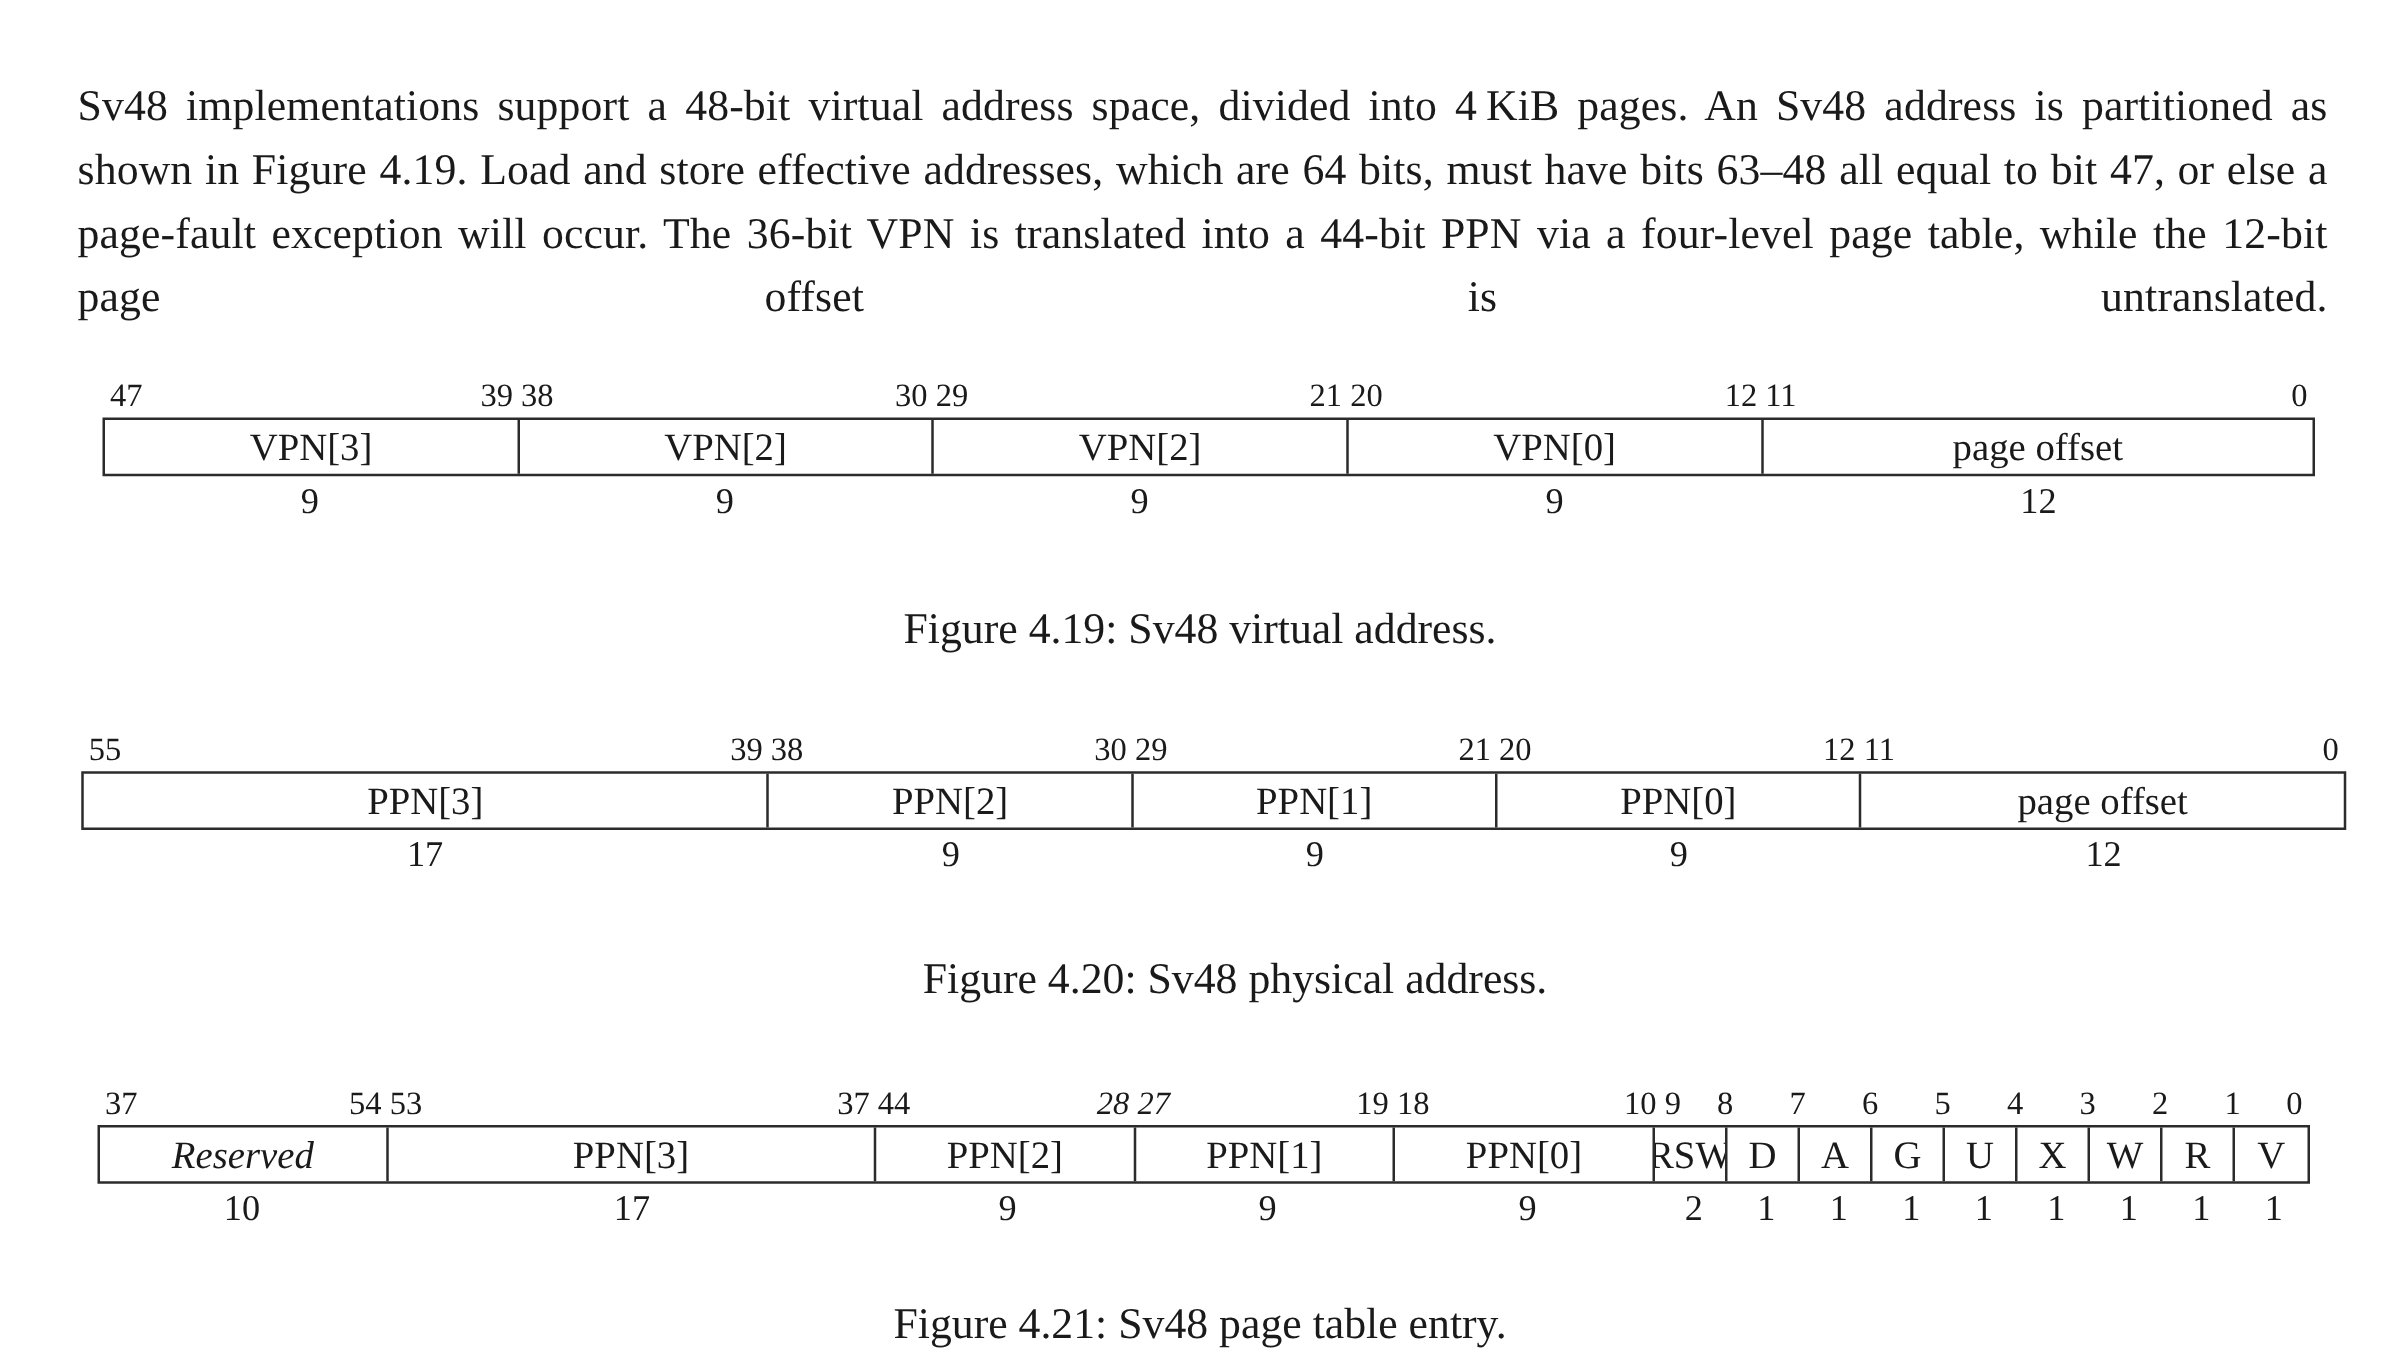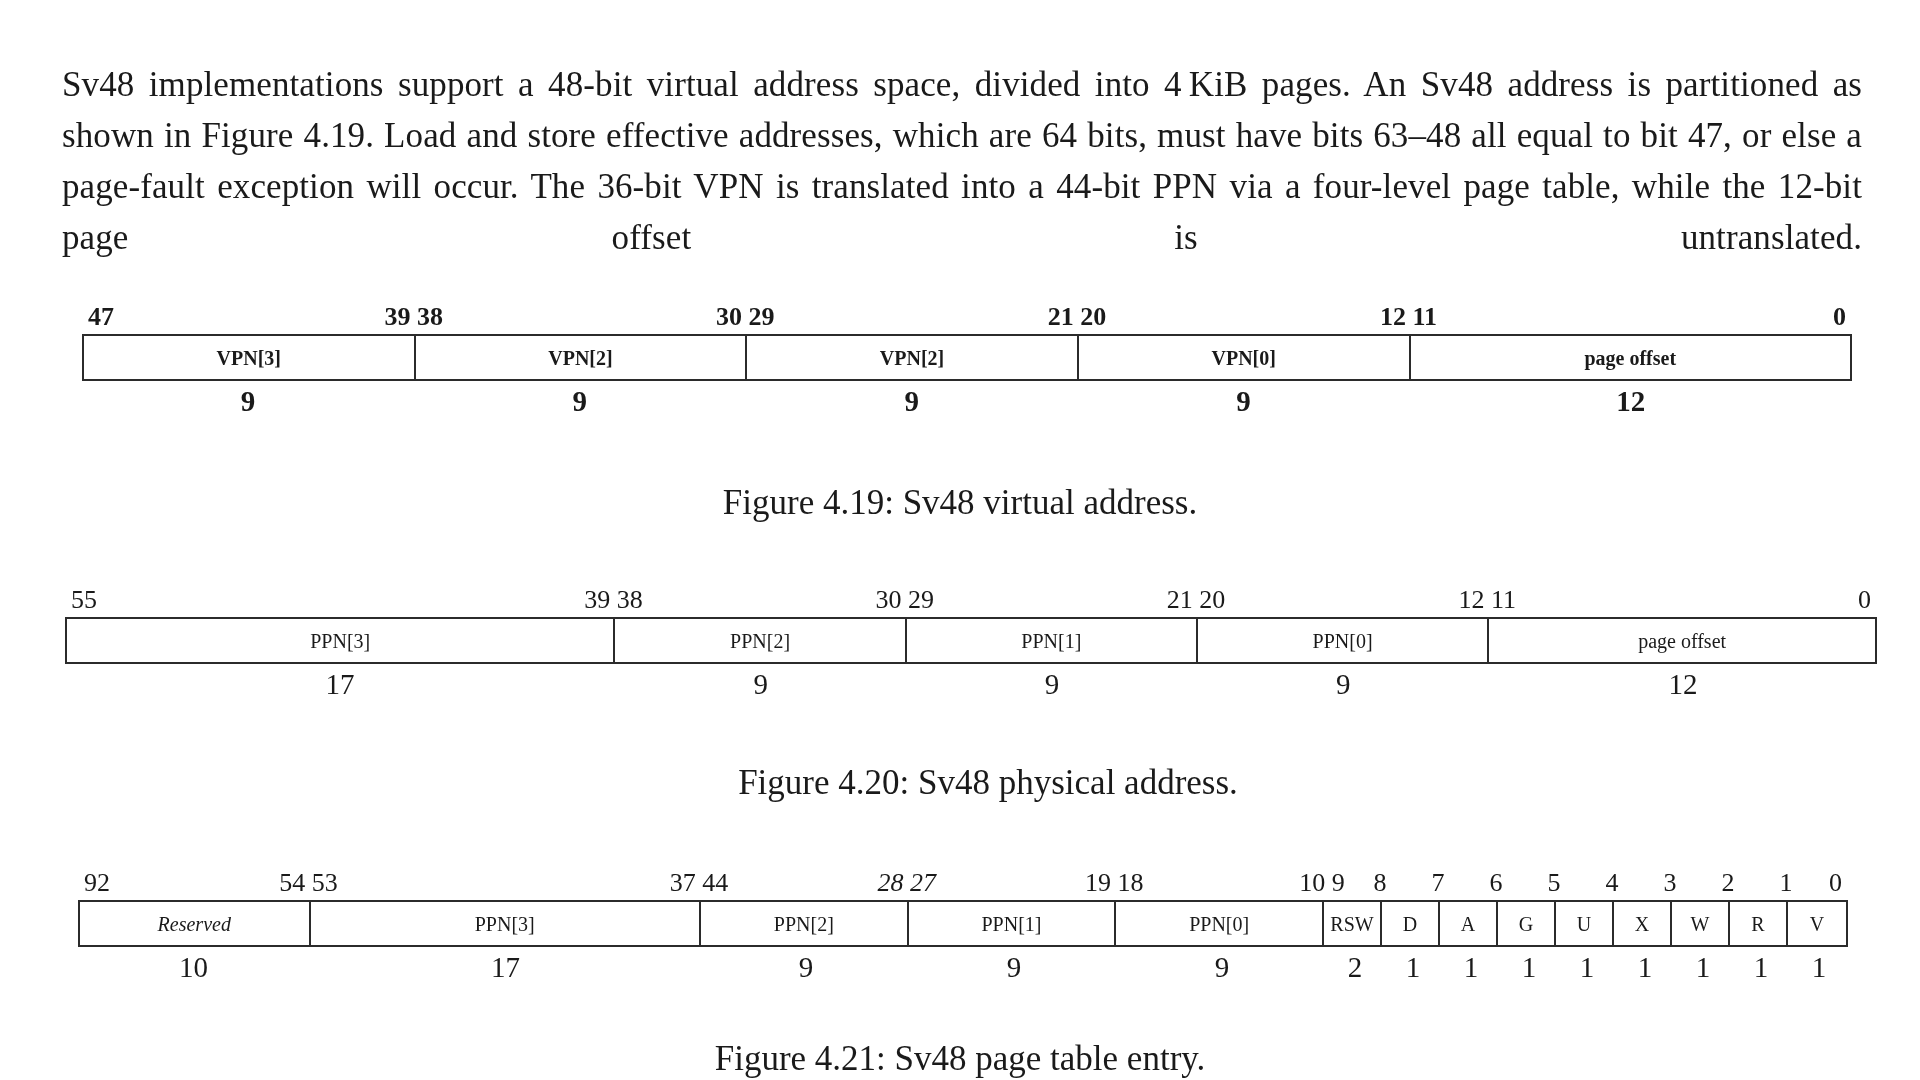--- a/index.html
+++ b/index.html
@@ -76,21 +76,21 @@
     border-right: 2px solid #2b2b2b;
     box-sizing: border-box;
     height: 47px;
   }
   .cell {
     border-right: 2px solid #2b2b2b;
     box-sizing: border-box;
     display: flex;
     align-items: center;
     justify-content: center;
-    font-size: 20px;
+    font-size: 31px;
     line-height: 1;
     height: 100%;
     overflow: hidden;
     white-space: nowrap;
   }
   .cell:last-child {
     border-right: none;
   }
   .cell.italic {
     font-style: italic;
@@ -114,21 +114,21 @@
     position: absolute;
     left: 0;
     width: 1920px;
     text-align: center;
     font-size: 35px;
     line-height: 42px;
   }
 
   
   #fig419 { top: 300px; }
-  #fig419 .bitfield { width: 1770px; margin-left: 82px; font-weight: bold; }
+  #fig419 .bitfield { width: 1770px; margin-left: 82px; }
   #fig419-caption { top: 482px; }
 
   #fig420 { top: 583px; }
   #fig420 .bitfield { width: 1812px; margin-left: 65px; }
   #fig420-caption { top: 762px; margin-left: 28px; }
 
   #fig421 { top: 866px; }
   #fig421 .bitfield { width: 1770px; margin-left: 78px; }
   #fig421-caption { top: 1038px; }
 </style>
@@ -191,21 +191,21 @@
           <div class="w" style="flex: 9 0 0px;">9</div>
           <div class="w" style="flex: 12 0 0px;">12</div>
         </div>
     </div>
   </div>
   <div class="caption" id="fig420-caption">Figure 4.20: Sv48 physical address.</div>
 
   <div class="figure" id="fig421">
     <div class="bitfield">
       <div class="bitlabels">
-          <span style="left: 6px;">92</span>
+          <span style="left: 6px;">37</span>
           <span style="left: 230.516px; transform: translateX(-50%);">54 53</span>
           <span style="left: 621px; transform: translateX(-50%);">37 44</span>
           <span style="left: 828.672px; transform: translateX(-50%); font-style: italic;">28 27</span>
           <span style="left: 1036.34px; transform: translateX(-50%);">19 18</span>
           <span style="left: 1244.02px; transform: translateX(-50%);">10 9</span>
           <span style="left: 1302.02px; transform: translateX(-50%);">8</span>
           <span style="left: 1360.02px; transform: translateX(-50%);">7</span>
           <span style="left: 1418.02px; transform: translateX(-50%);">6</span>
           <span style="left: 1476.02px; transform: translateX(-50%);">5</span>
           <span style="left: 1534.02px; transform: translateX(-50%);">4</span>

